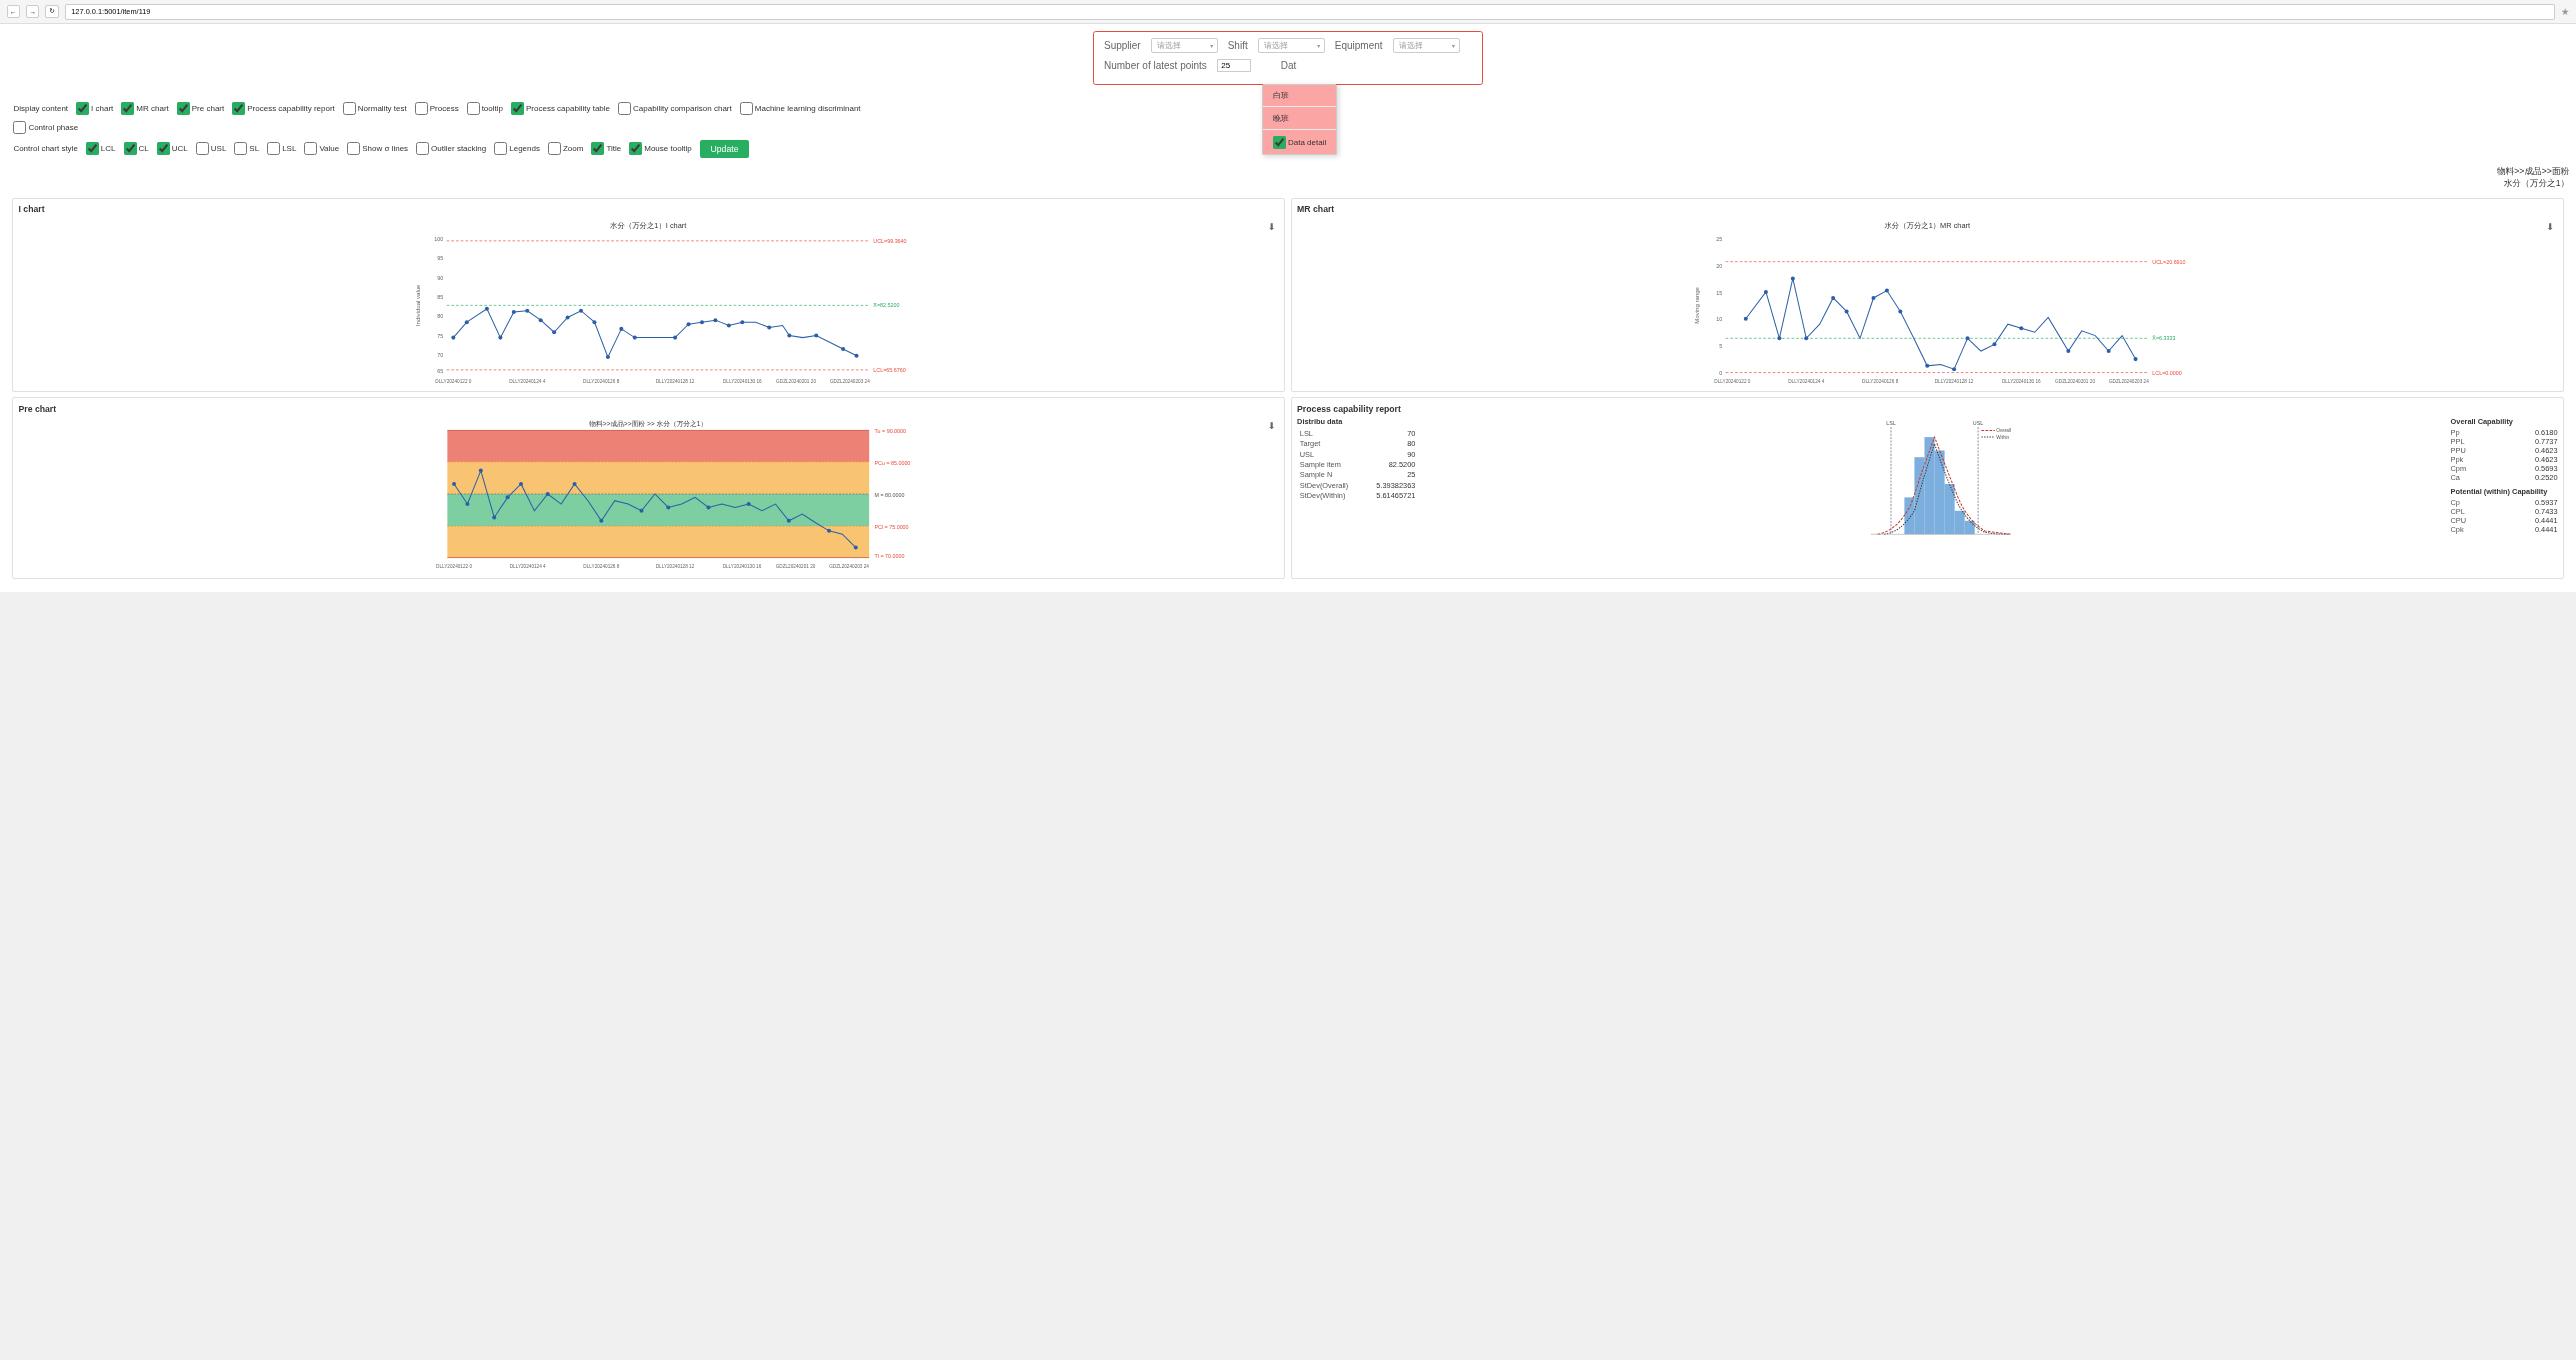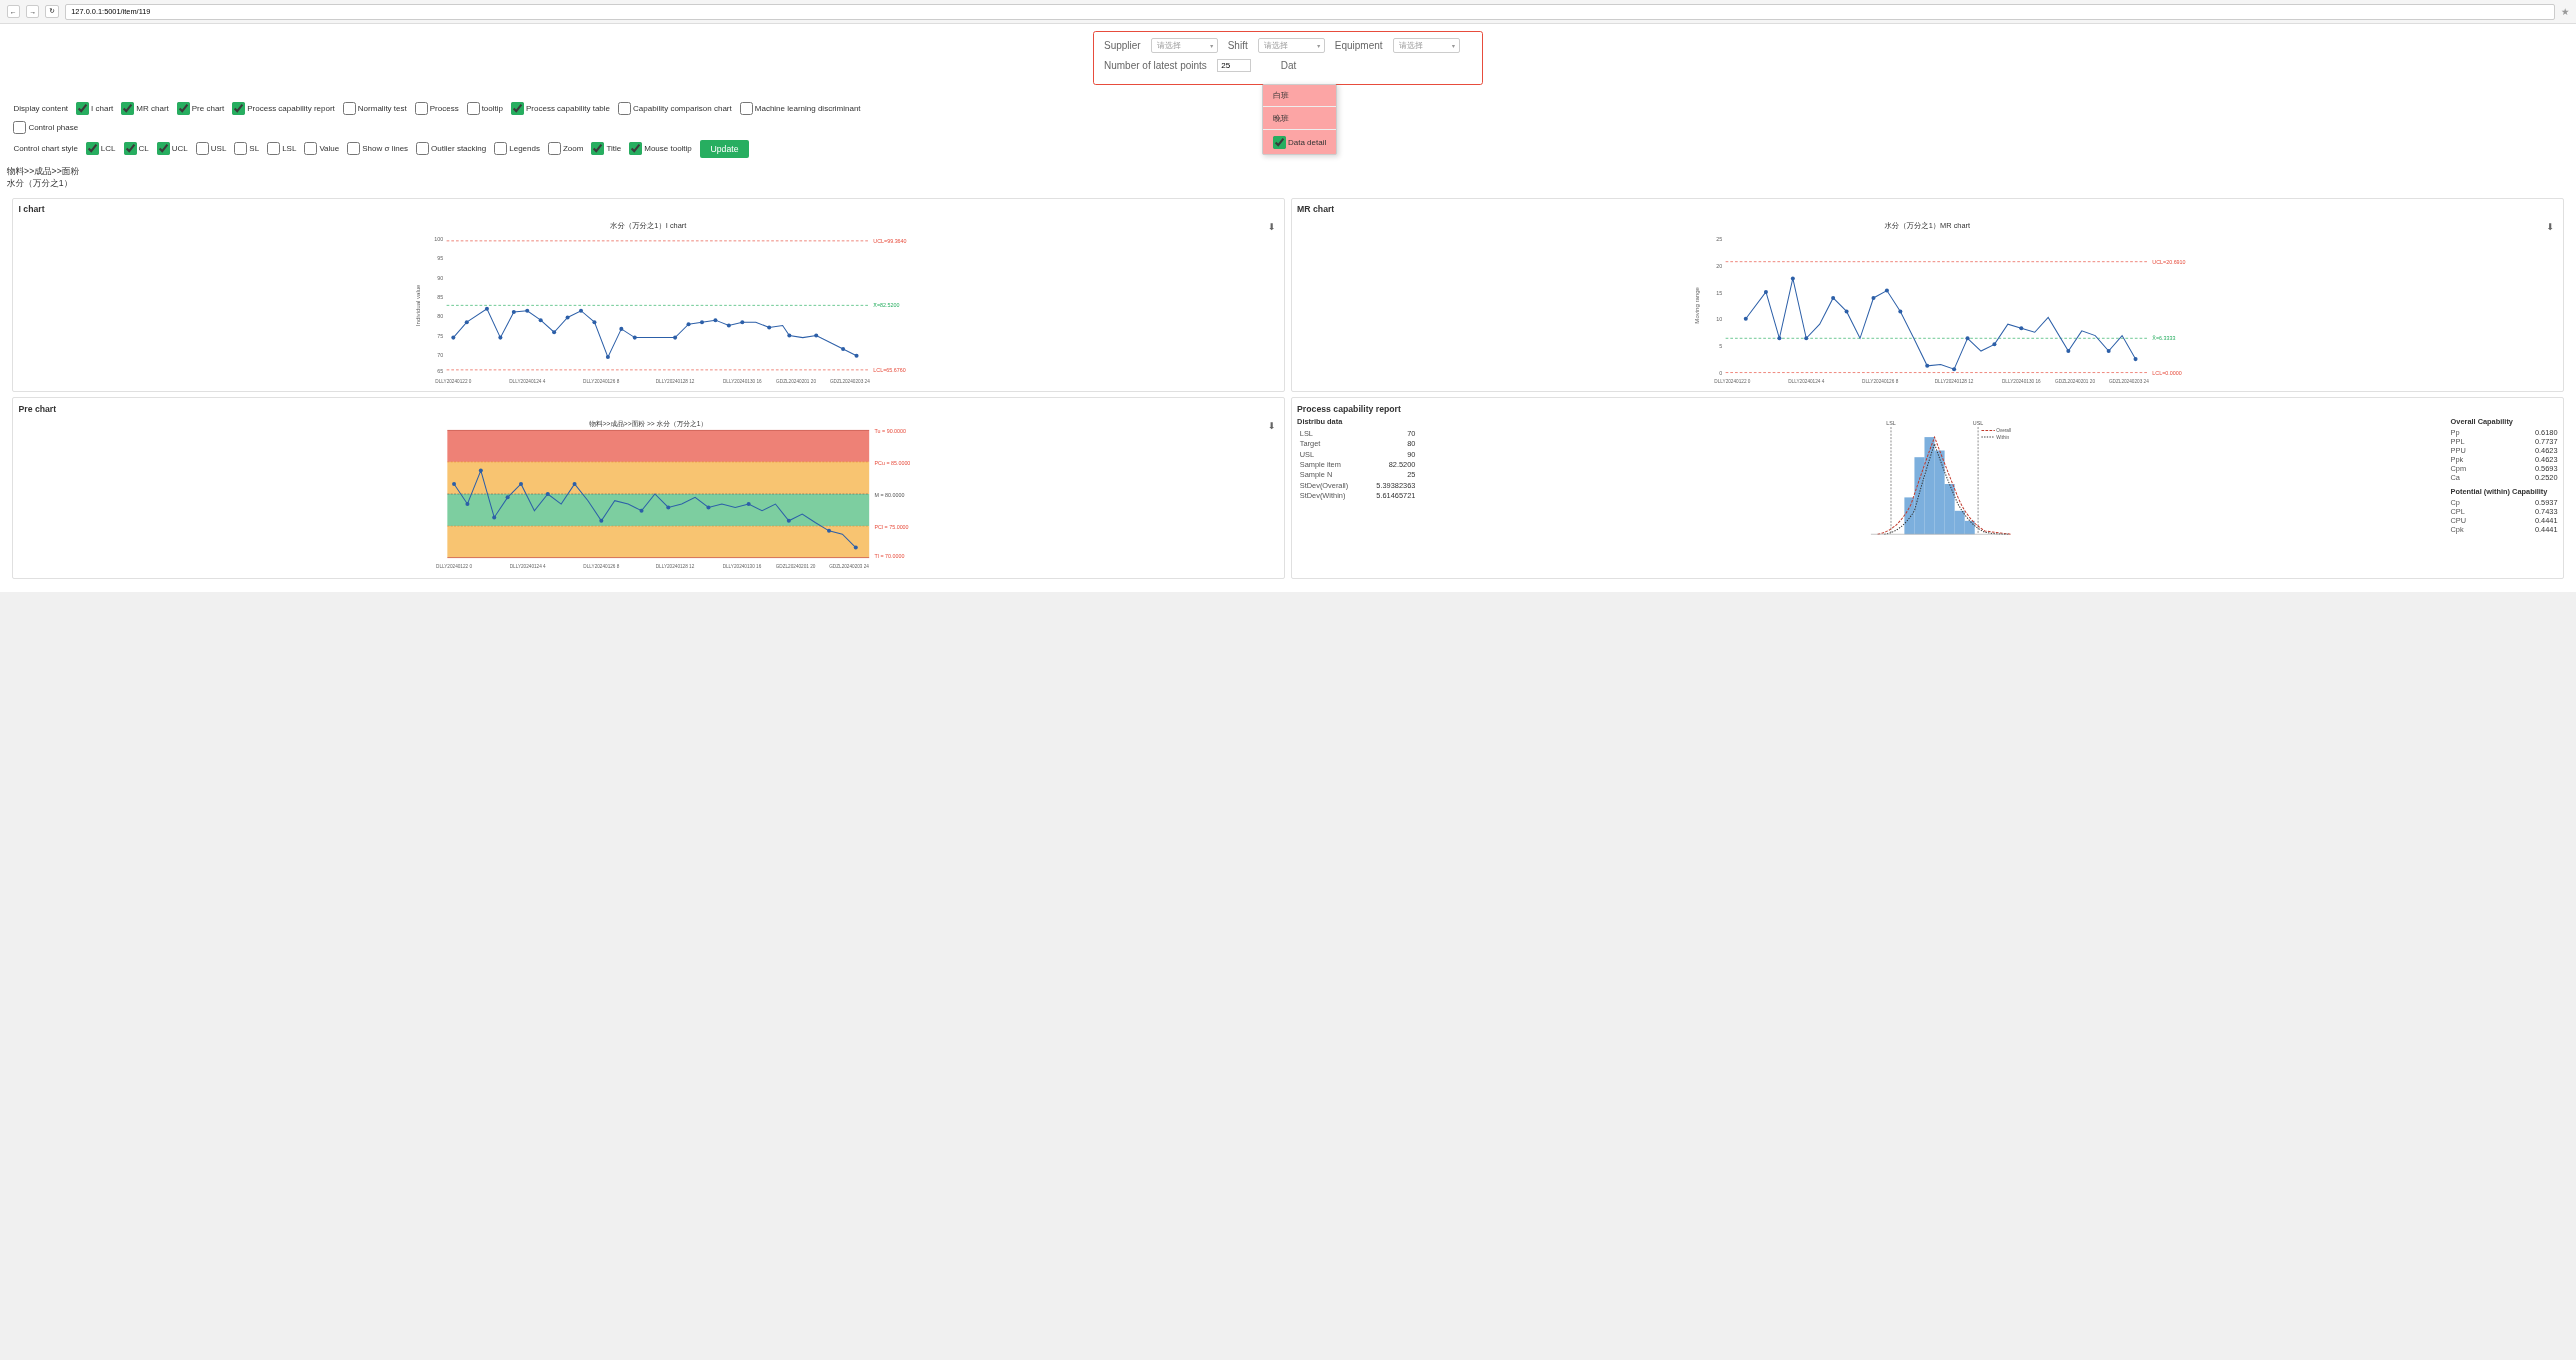--- a/index.html
+++ b/index.html
@@ -94,21 +94,21 @@
       color: #fff;
       border: none;
       border-radius: 2px;
       padding: 4px 10.7px;
       font-size: 8.7px;
       cursor: pointer;
     }
     
     
     .chart-title-area {
-      text-align: left;
+      text-align: right;
       padding: 5.4px 0 2.7px;
     }
     .chart-title-main { font-size: 8.7px; color: #333; }
     .chart-title-sub { font-size: 8.7px; color: #333; }
     
     
     .charts-grid { display: grid; grid-template-columns: 1fr 1fr; gap: 5.4px; padding: 5.4px; }
     
     .chart-panel {
       background: #fff;

